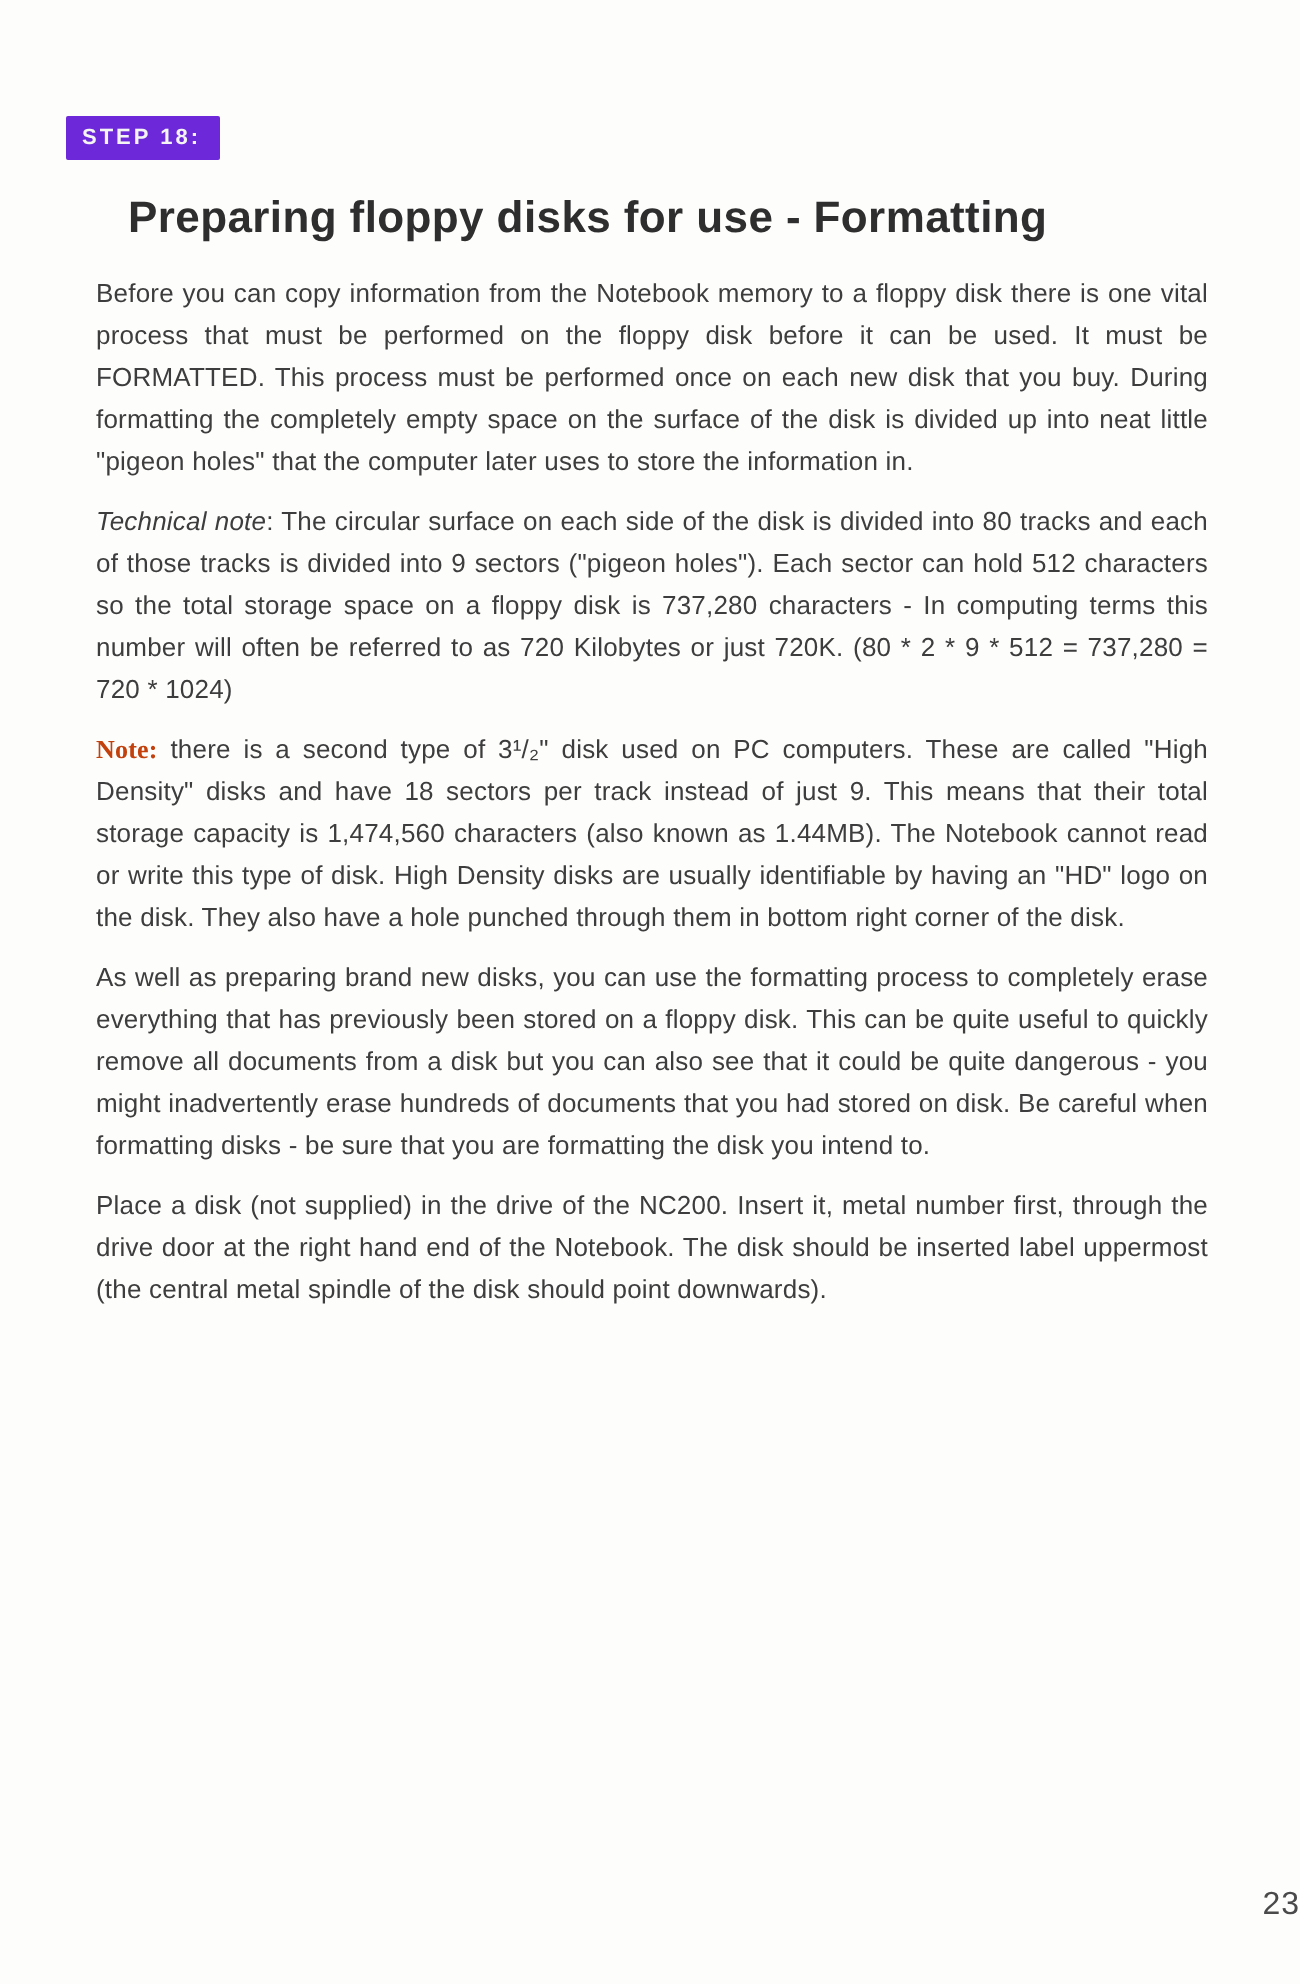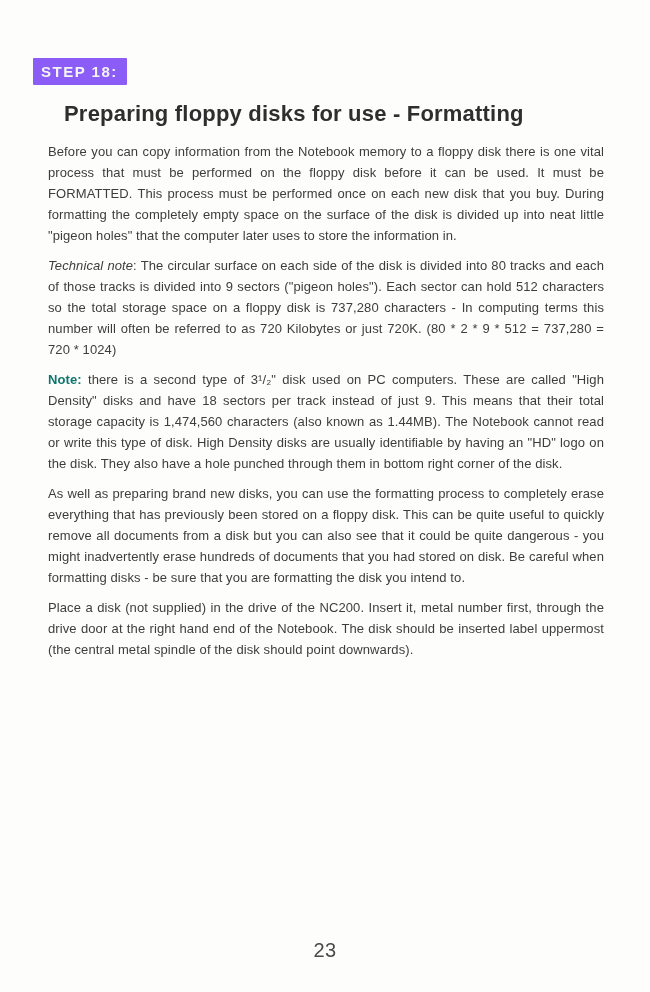--- a/index.html
+++ b/index.html
@@ -19,51 +19,51 @@
   }
   .content {
     position: absolute;
     left: 48px;
     top: 58px;
     width: 556px;
   }
   .step-badge {
     display: inline-block;
     margin-left: -15px;
-    background: #8b5cf6;
+    background: #6d28d9;
     color: #f4f4f4;
-    font-size: 15px;
+    font-size: 11px;
     font-weight: bold;
     letter-spacing: 1.5px;
     padding: 5px 9px 5px 8px;
     border-radius: 1px;
   }
   .title {
     font-size: 22px;
     font-weight: bold;
     color: #2e2e2e;
     letter-spacing: 0.2px;
     margin: 16px 0 14px 16px;
   }
   .para {
     font-size: 13px;
     line-height: 21px;
     letter-spacing: 0.1px;
     text-align: justify;
     margin: 0 0 9px 0;
   }
   .lead-italic { font-style: italic; }
-  .lead-bold { font-weight: bold; color: #0f766e; }
+  .lead-bold { font-weight: bold; color: #c2410c; font-family: Liberation Serif, serif; }
   .page-number {
     position: absolute;
     bottom: 30px;
     left: 0;
     width: 100%;
-    text-align: center;
-    font-size: 20px;
+    text-align: right;
+    font-size: 16px;
     color: #4a4a4a;
     letter-spacing: 0.5px;
   }
 </style>
 </head>
 <body>
 
 <div class="page">
   <div class="content">
 

